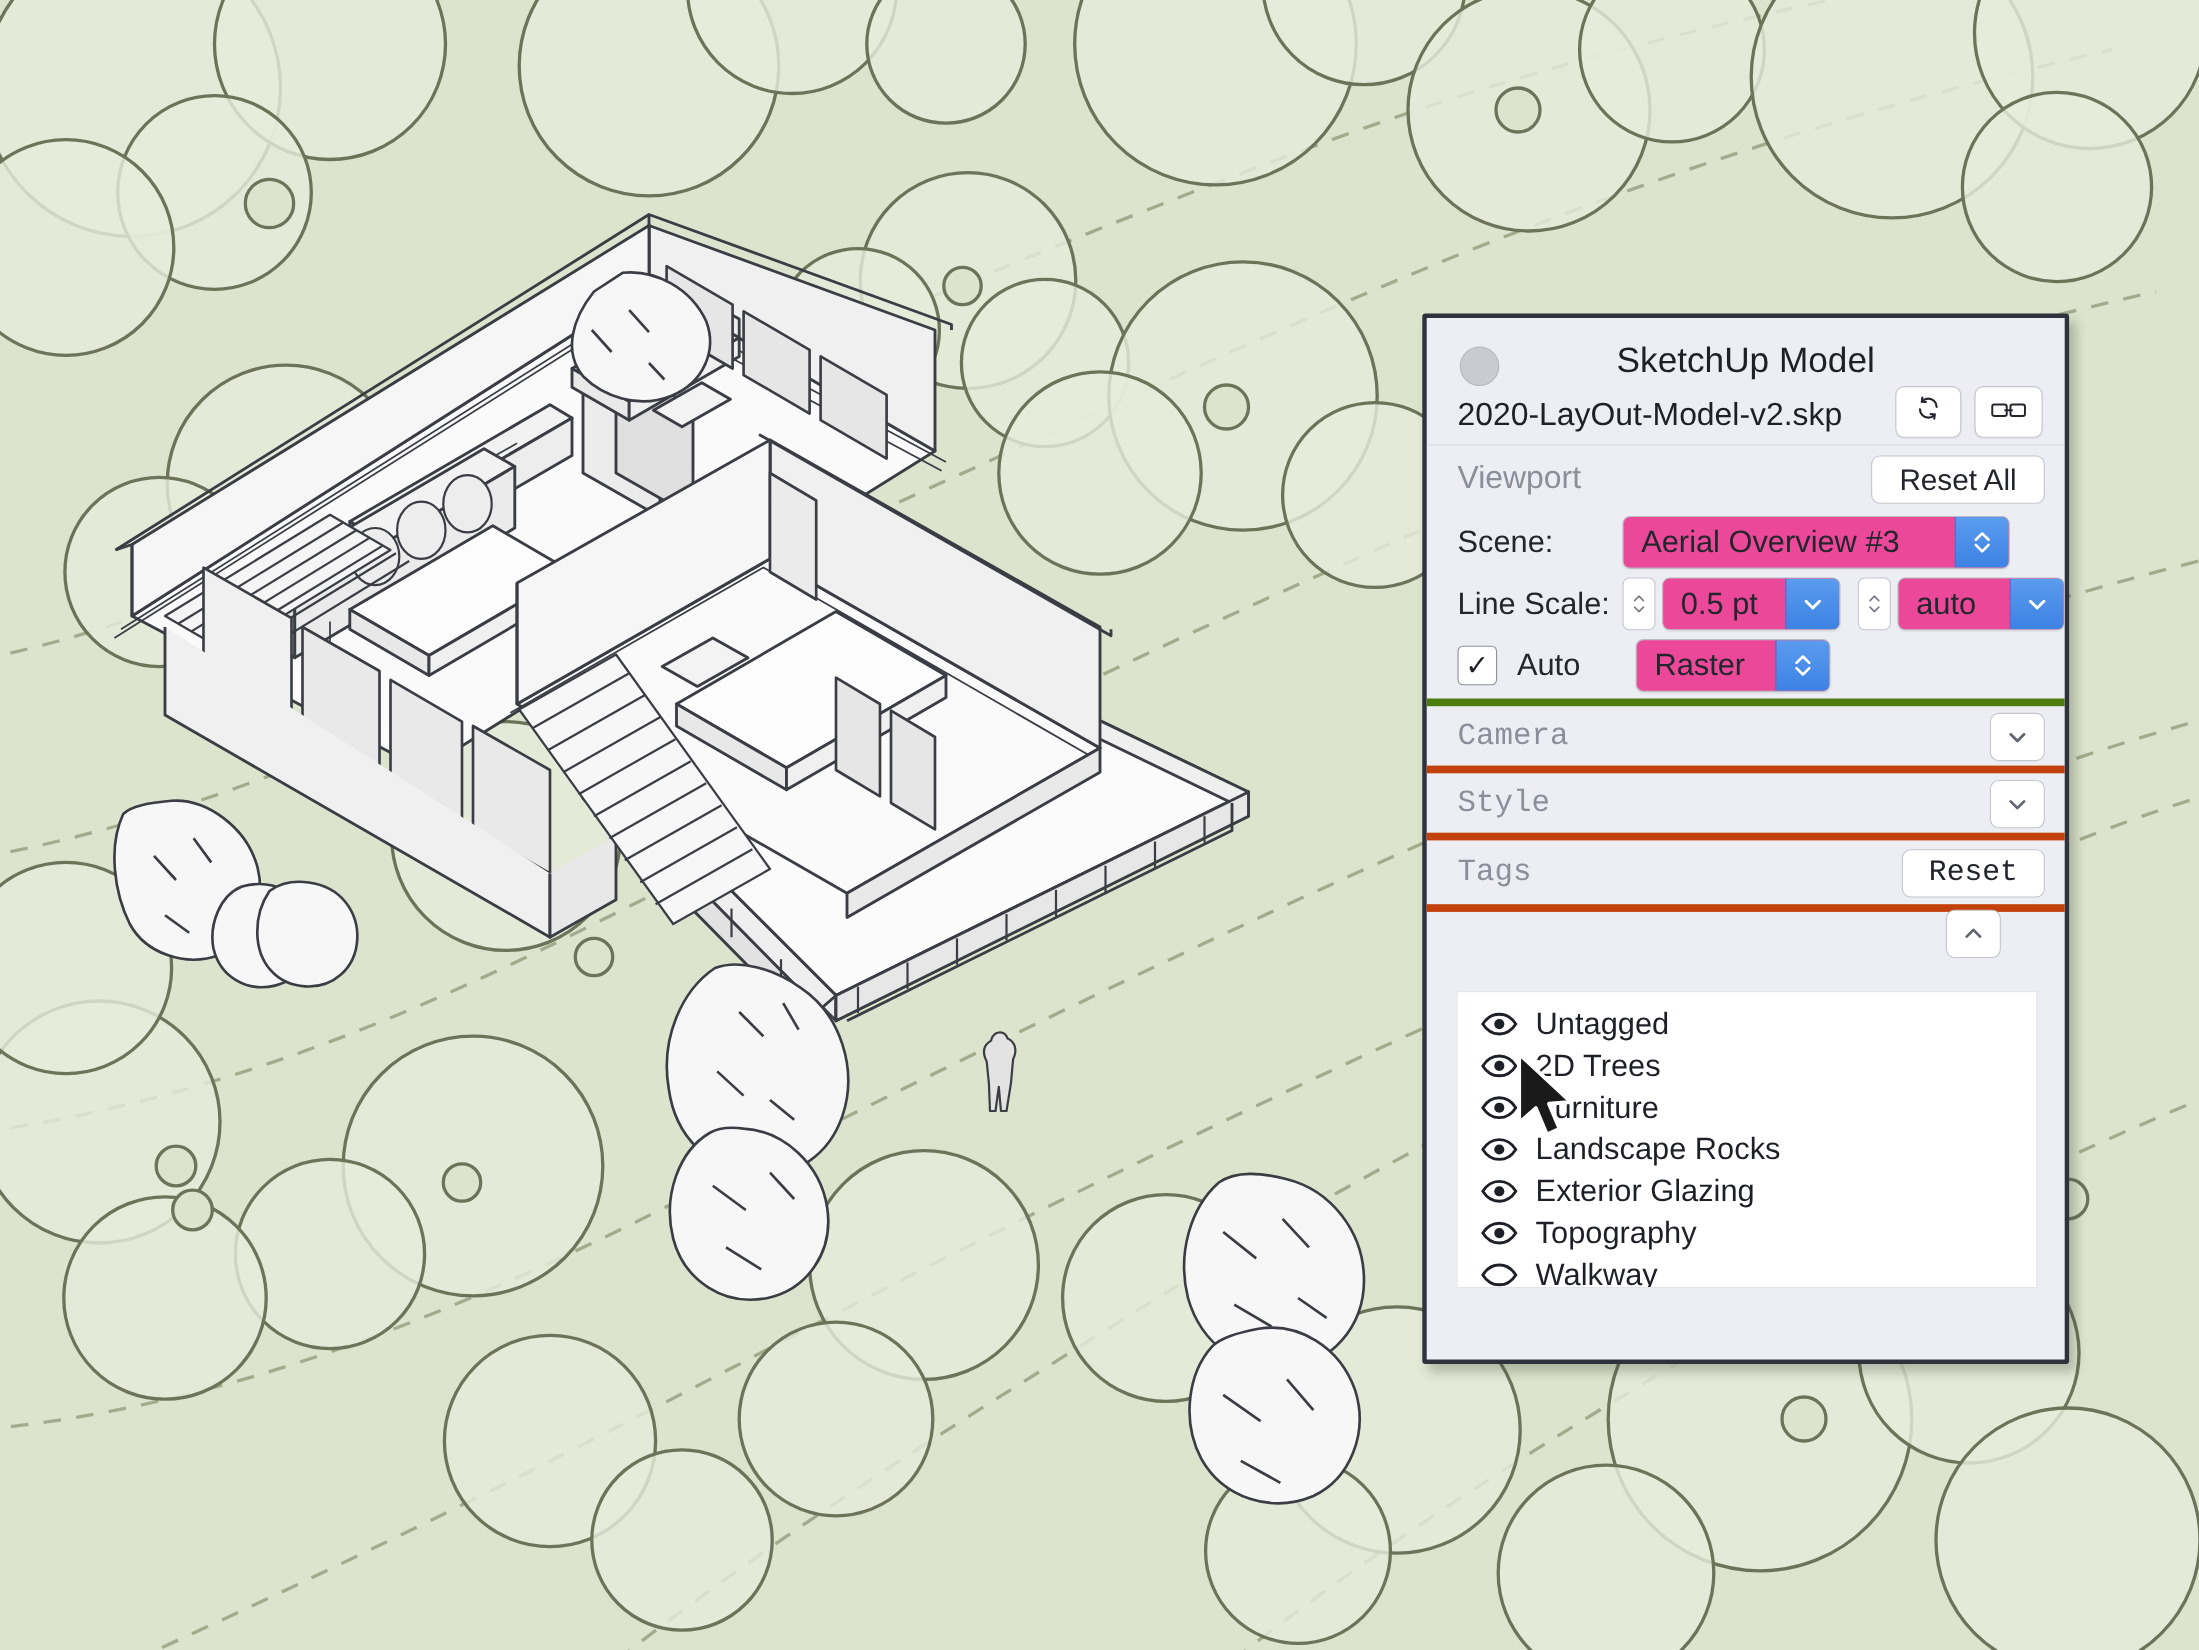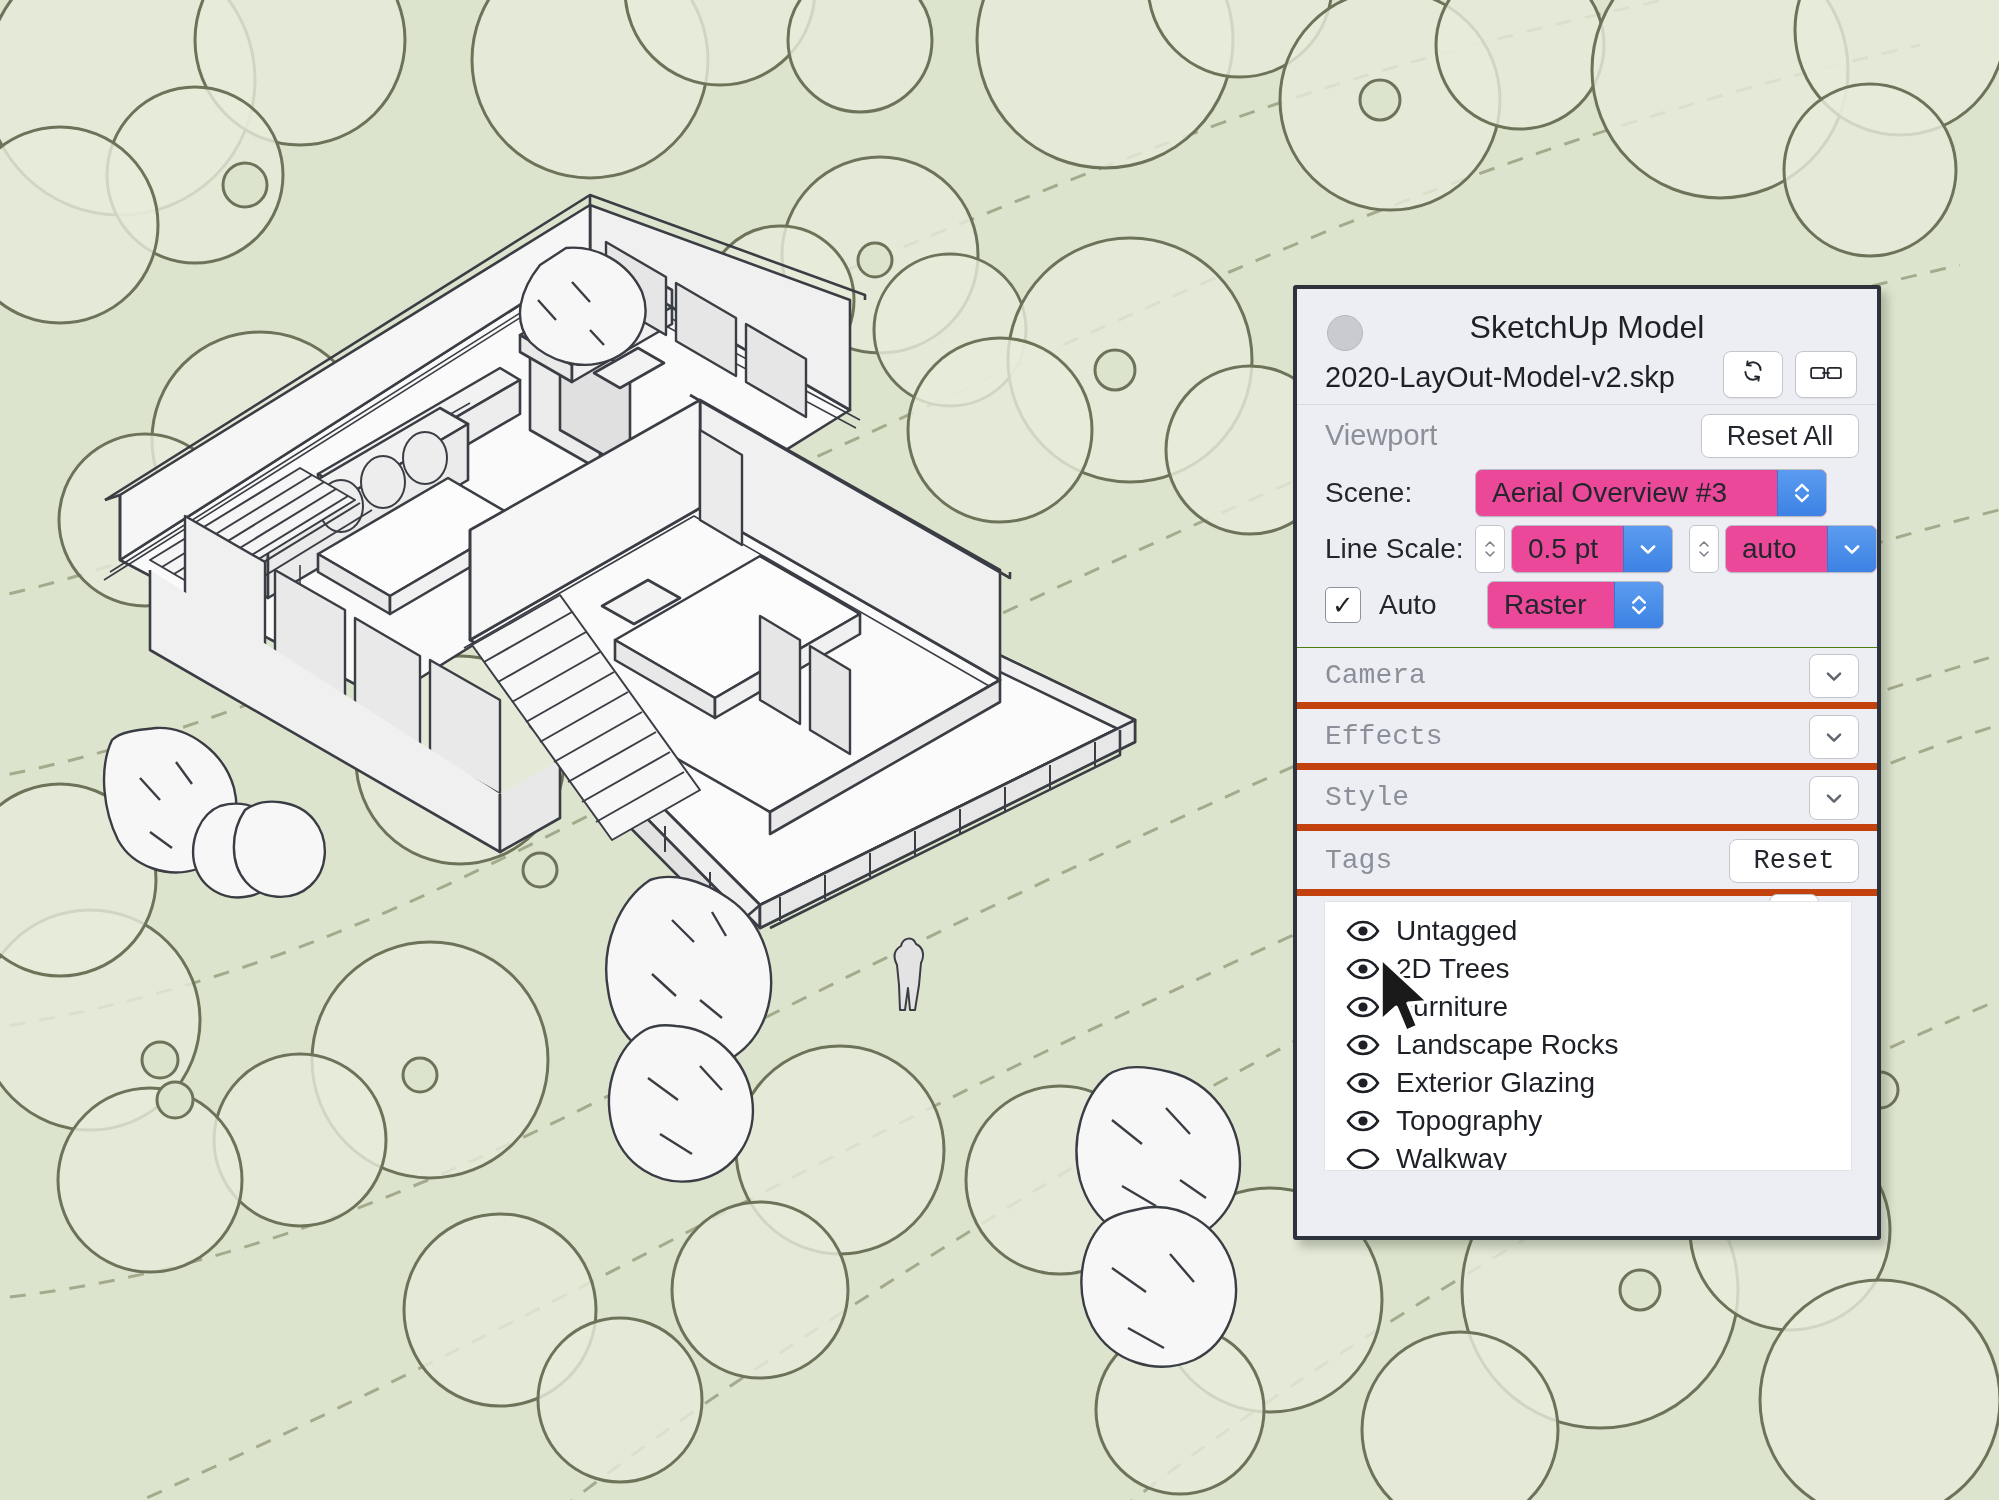--- a/index.html
+++ b/index.html
@@ -82,21 +82,21 @@
   .txt-btn {
     min-width: 128px; height: 42px;
     background: #fff; border: 1px solid #c3c6cd; border-radius: 8px;
     display: flex; align-items: center; justify-content: center;
     font-size: 27px; color: #23262d; padding: 0 14px;
     cursor: pointer;
   }
   .txt-btn.sm { min-width: 100px; }
 
   
-  #viewport-sec { position: relative; padding-bottom: 14px; border-bottom: 1px solid #4d7c0f; }
+  #viewport-sec { position: relative; padding-bottom: 2px; border-bottom: 7px solid #4d7c0f; }
   .vp-head { position: relative; height: 60px; display:flex; align-items:center; }
   .vp-head .section-label { font-size: 29px; }
   .vp-head .sec-right { top: 9px; }
 
   .field-row { position: relative; height: 56px; display: flex; align-items: center; }
   .field-label { width: 150px; margin-left: 28px; font-size: 28px; color: #23262d; }
 
   .select {
     position: relative;
     height: 46px;
@@ -533,30 +533,20 @@
       <div class="section-label">Camera</div>
       <div class="sec-right">
         <div class="chev-btn">
           <svg width="22" height="22" viewBox="0 0 18 18" fill="none" stroke="#60646e" stroke-width="2" stroke-linecap="round" stroke-linejoin="round">
             <path d="M4 7 9 12 14 7"></path>
           </svg>
         </div>
       </div>
     </div>
 
-    <div class="section-row">
-      <div class="section-label">Effects</div>
-      <div class="sec-right">
-        <div class="chev-btn">
-          <svg width="22" height="22" viewBox="0 0 18 18" fill="none" stroke="#60646e" stroke-width="2" stroke-linecap="round" stroke-linejoin="round">
-            <path d="M4 7 9 12 14 7"></path>
-          </svg>
-        </div>
-      </div>
-    </div>
 
     <div class="section-row">
       <div class="section-label">Style</div>
       <div class="sec-right">
         <div class="chev-btn">
           <svg width="22" height="22" viewBox="0 0 18 18" fill="none" stroke="#60646e" stroke-width="2" stroke-linecap="round" stroke-linejoin="round">
             <path d="M4 7 9 12 14 7"></path>
           </svg>
         </div>
       </div>

